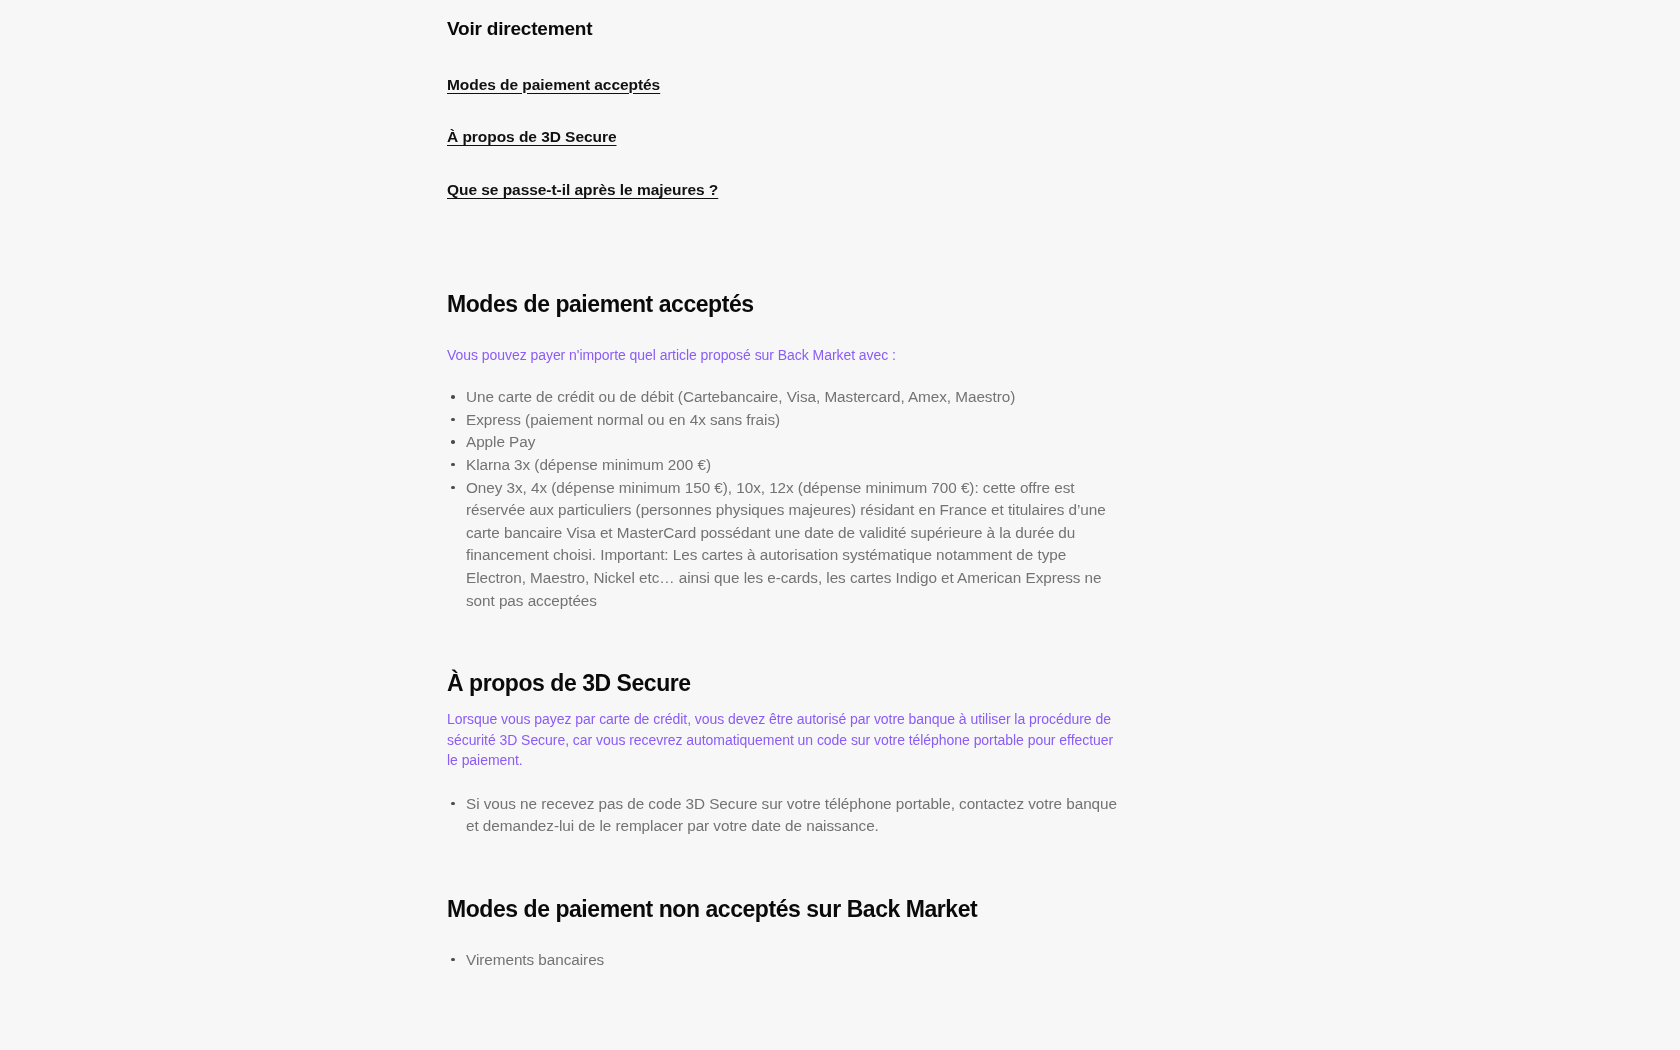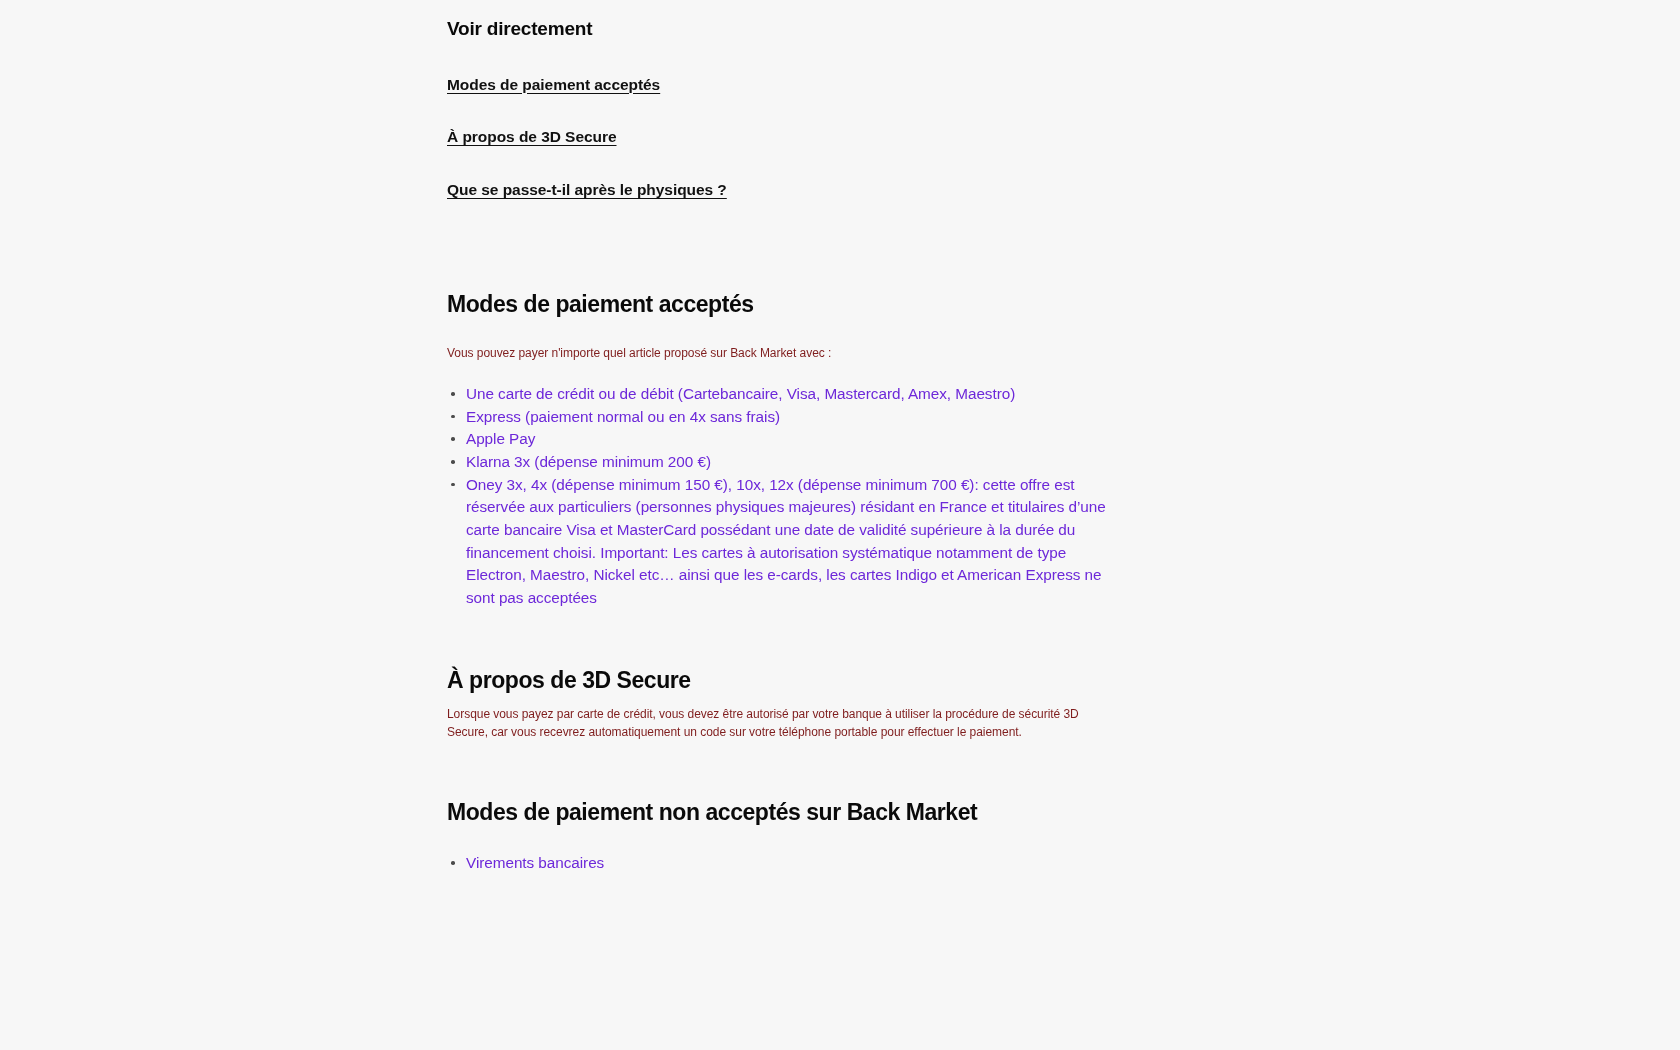--- a/index.html
+++ b/index.html
@@ -75,39 +75,39 @@
   .section-heading {
     font-size: 23px;
     font-weight: 700;
     line-height: 1.25;
     letter-spacing: -0.45px;
     color: #0a0a0a;
     margin: 0;
   }
 
   .section-paragraph {
-    font-size: 12px;
+    font-size: 14px;
     line-height: 1.47;
-    color: #7f1d1d;
+    color: #8b5cf6;
     margin: 0;
     letter-spacing: -0.05px;
   }
 
   .bullet-list {
     margin: 0;
     padding: 0;
     list-style: none;
   }
 
   .bullet-list li {
     position: relative;
     padding-left: 19px;
     font-size: 15.3px;
     line-height: 1.48;
-    color: #6d28d9;
+    color: #737373;
     letter-spacing: -0.05px;
   }
 
   .bullet-list li::before {
     content: "";
     position: absolute;
     left: 4px;
     top: 9px;
     width: 3.5px;
     height: 3.5px;
@@ -136,41 +136,42 @@
     <nav>
       <h2 class="jump-title">Voir directement</h2>
       <ul class="jump-links">
         <li>
           <a class="jump-link">Modes de paiement acceptés</a>
         </li>
         <li>
           <a class="jump-link">À propos de 3D Secure</a>
         </li>
         <li>
-          <a class="jump-link">Que se passe-t-il après le physiques ?</a>
+          <a class="jump-link">Que se passe-t-il après le majeures ?</a>
         </li>
       </ul>
     </nav>
 
     <section class="section" id="section-accepted">
       <h2 class="section-heading">Modes de paiement acceptés</h2>
       <p class="section-paragraph">Vous pouvez payer n'importe quel article proposé sur Back Market avec :</p>
       <ul class="bullet-list">
         <li>Une carte de crédit ou de débit (Cartebancaire, Visa, Mastercard, Amex, Maestro)</li>
         <li>Express (paiement normal ou en 4x sans frais)</li>
         <li>Apple Pay</li>
         <li>Klarna 3x (dépense minimum 200 €)</li>
         <li>Oney 3x, 4x (dépense minimum 150 €), 10x, 12x (dépense minimum 700 €): cette offre est réservée aux particuliers (personnes physiques majeures) résidant en France et titulaires d’une carte bancaire Visa et MasterCard possédant une date de validité supérieure à la durée du financement choisi. Important: Les cartes à autorisation systématique notamment de type Electron, Maestro, Nickel etc… ainsi que les e-cards, les cartes Indigo et American Express ne sont pas acceptées</li>
       </ul>
     </section>
 
     <section class="section" id="section-3ds">
       <h2 class="section-heading">À propos de 3D Secure</h2>
       <p class="section-paragraph">Lorsque vous payez par carte de crédit, vous devez être autorisé par votre banque à utiliser la procédure de sécurité 3D Secure, car vous recevrez automatiquement un code sur votre téléphone portable pour effectuer le paiement.</p>
       <ul class="bullet-list">
+        <li>Si vous ne recevez pas de code 3D Secure sur votre téléphone portable, contactez votre banque et demandez-lui de le remplacer par votre date de naissance.</li>
       </ul>
     </section>
 
     <section class="section" id="section-not-accepted">
       <h2 class="section-heading">Modes de paiement non acceptés sur Back Market</h2>
       <ul class="bullet-list">
         <li>Virements bancaires</li>
       </ul>
     </section>
 

